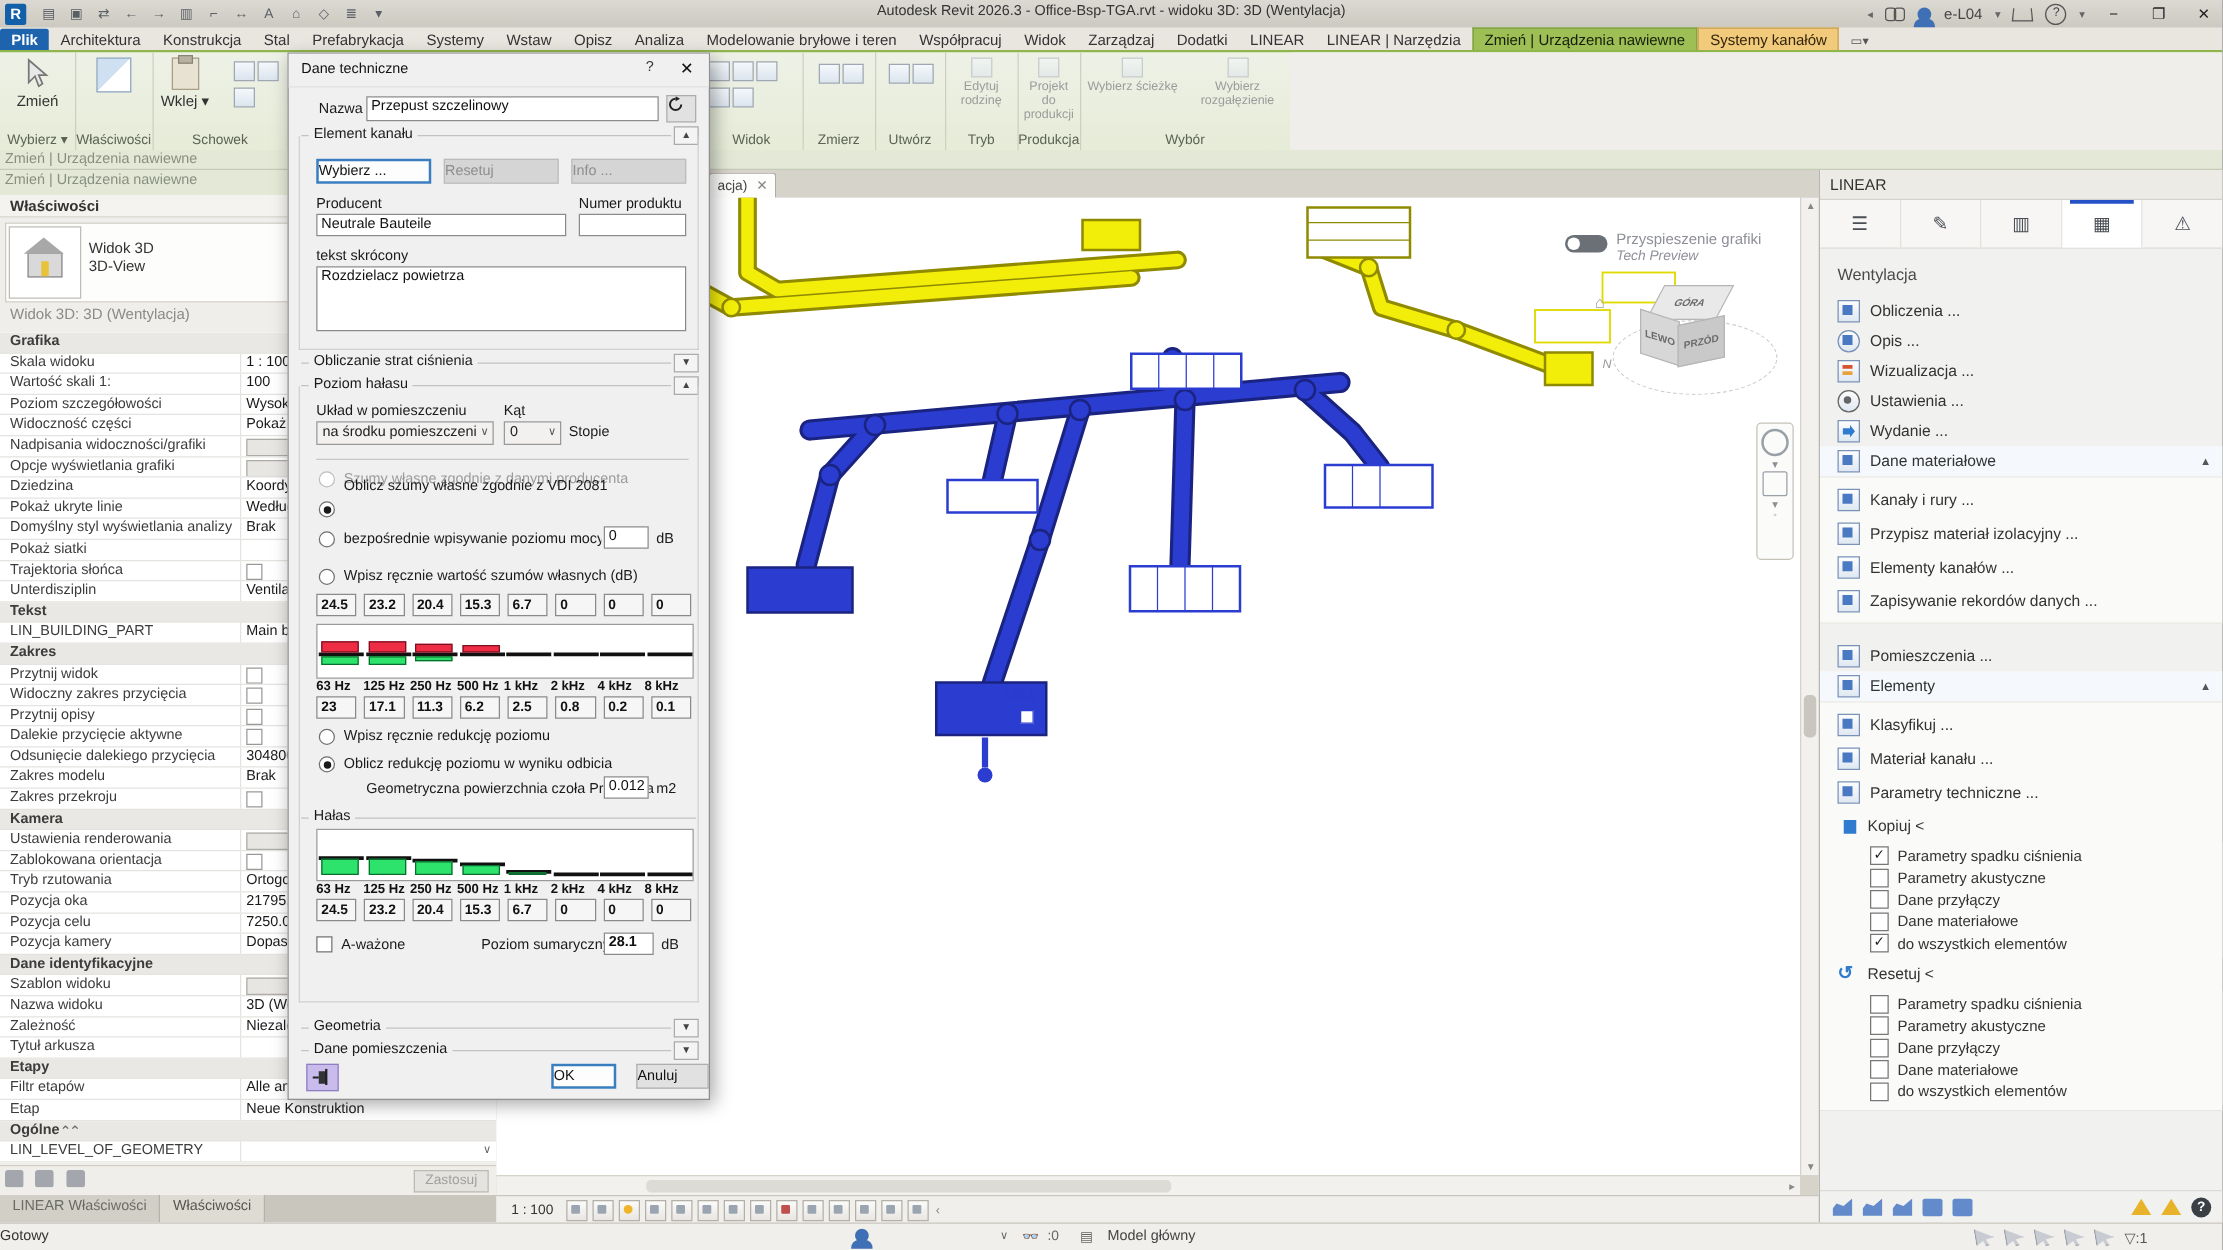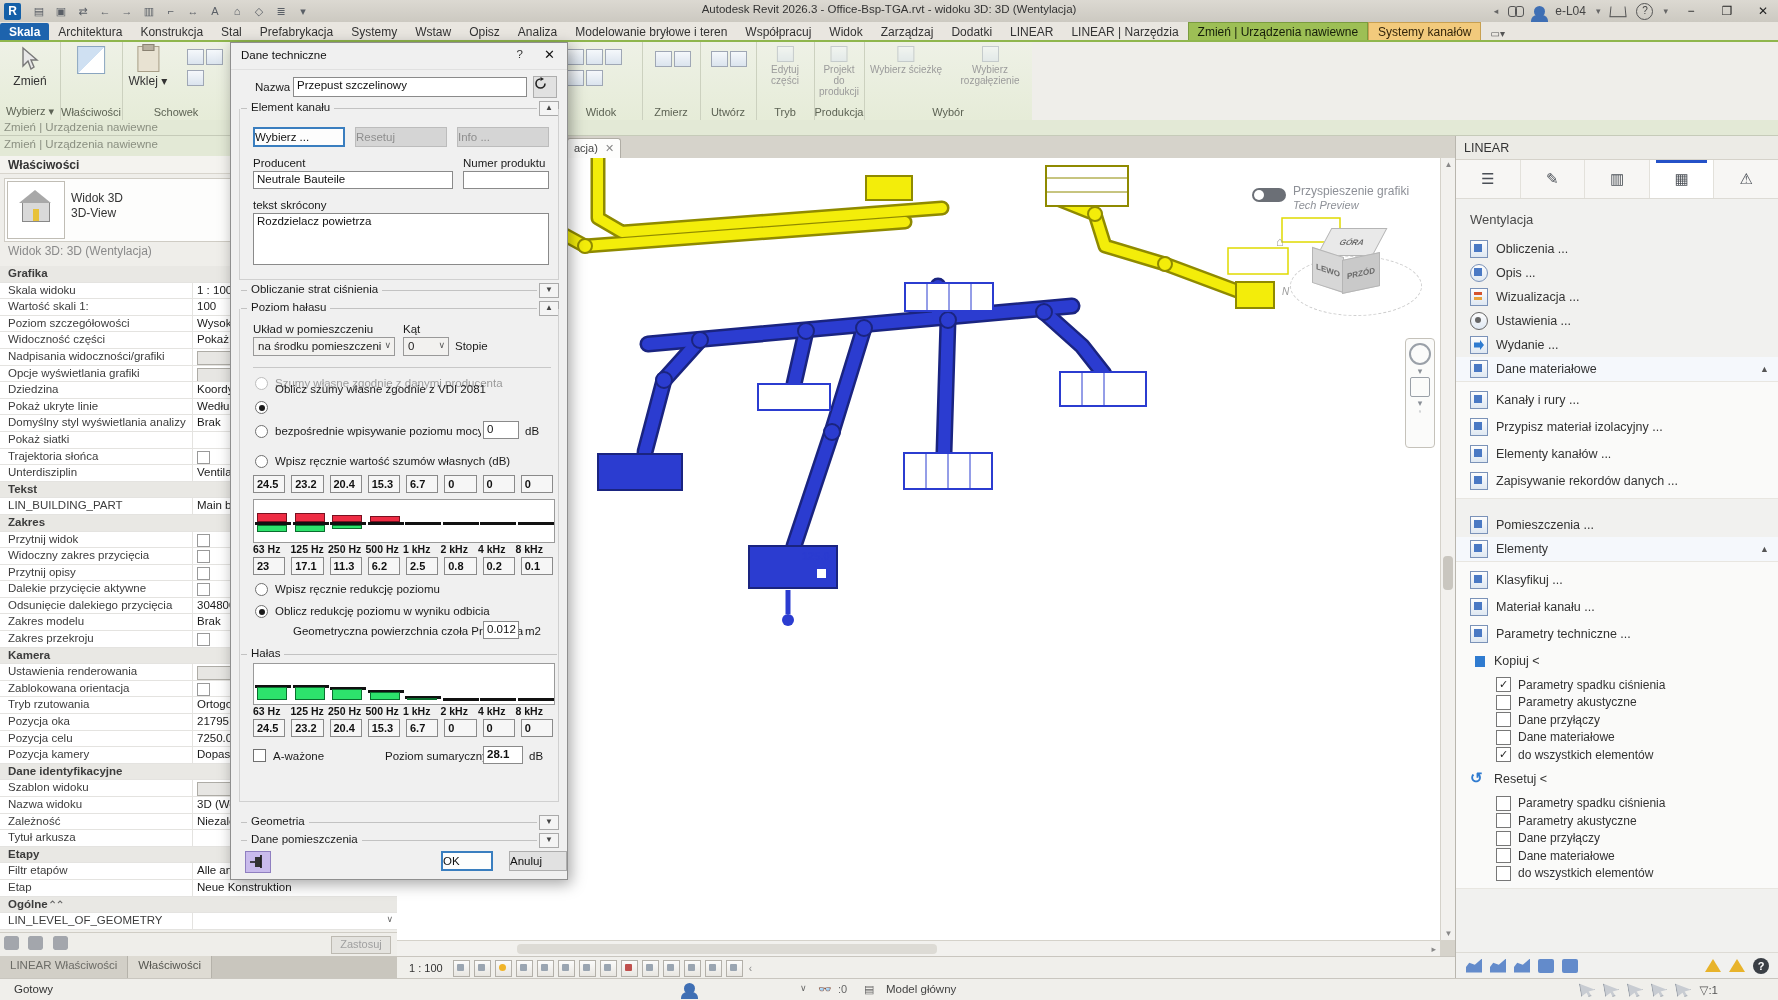--- a/index.html
+++ b/index.html
@@ -141,21 +141,21 @@
   .rpchecks{padding:2px 0 2px 40px;background:#fafaf9;}
   .rpcheck{display:flex;align-items:center;height:17.5px;font-size:12px;color:#333;}
   .cb{width:13px;height:13px;border:1px solid #777;background:#fff;margin-right:7px;font-size:11px;line-height:12px;text-align:center;color:#222;flex:0 0 13px;}
   #rp-bottom{left:0;top:816px;width:100%;height:26px;border-top:1px solid #dddbd5;background:#f1f1ef;display:flex;align-items:center;padding-left:10px;box-sizing:border-box;gap:8px;}
   .rbico{width:16px;height:14px;background:#4a79c4;clip-path:polygon(0 60%,20% 30%,55% 45%,100% 0,100% 100%,0 100%);opacity:.85;}
   .warnico{width:0;height:0;border-left:8px solid transparent;border-right:8px solid transparent;border-bottom:13px solid #e8b32a;position:relative;}
   #rp-bottom .right{margin-left:auto;display:flex;gap:8px;align-items:center;margin-right:10px;}
   .helpdark{width:16px;height:16px;border-radius:50%;background:#3a3f45;color:#fff;font-size:11px;text-align:center;line-height:16px;font-weight:bold;}
   
   #statusbar{left:0;top:978px;width:1778px;height:22px;background:#f0efeb;border-top:1px solid #c9c6bf;font-size:11.5px;color:#333;}
-  #stready{position:absolute;left:14px;top:4px;}
+  #stready{position:absolute;left:0;top:4px;}
   #stmodel{position:absolute;left:886px;top:4px;color:#444;}
   .stico{position:absolute;top:4px;color:#666;font-size:11px;}
   #stright{position:absolute;right:60px;top:3px;display:flex;gap:9px;align-items:center;color:#777;}
   .cursico{width:13px;height:13px;border:1.5px solid #9aa0a8;transform:rotate(-10deg);clip-path:polygon(0 0,100% 60%,55% 65%,70% 100%,50% 100%,40% 70%,0 90%);background:#c8ccd2;}
   
   #dialog{left:230px;top:42px;width:336px;height:836px;background:#f0f0f0;border:1px solid #8f8f8f;
           box-shadow:3px 4px 14px rgba(0,0,0,.35);font-size:11.5px;}
   #dlg-title{left:0;top:0;width:100%;height:26px;background:#f0f0f0;border-bottom:1px solid #e0e0e0;}
   #dlg-title .t{position:absolute;left:10px;top:6px;color:#111;}
   #dlg-q{position:absolute;right:44px;top:5px;color:#333;}
@@ -222,21 +222,21 @@
       <span class="cart" data-name="store-cart-icon"></span>
       <span class="helpq" data-name="help-icon">?</span>
       <span style="font-size:9px;color:#666" data-name="help-menu-chevron-icon">▾</span>
       <span class="winbtn" data-name="minimize-button">−</span>
       <span class="winbtn" data-name="restore-button">❐</span>
       <span class="winbtn" data-name="close-button">✕</span>
     </div>
   </div>
 
   <div id="tabrow" class="abs" data-name="ribbon-tab-bar">
-      <span class="rtab file" data-name="tab-file">Skala</span>
+      <span class="rtab file" data-name="tab-file">Plik</span>
       <span class="rtab" data-name="tab-architektura">Architektura</span>
       <span class="rtab" data-name="tab-konstrukcja">Konstrukcja</span>
       <span class="rtab" data-name="tab-stal">Stal</span>
       <span class="rtab" data-name="tab-prefabrykacja">Prefabrykacja</span>
       <span class="rtab" data-name="tab-systemy">Systemy</span>
       <span class="rtab" data-name="tab-wstaw">Wstaw</span>
       <span class="rtab" data-name="tab-opisz">Opisz</span>
       <span class="rtab" data-name="tab-analiza">Analiza</span>
       <span class="rtab" data-name="tab-modelowanie-bry-owe-i-teren">Modelowanie bryłowe i teren</span>
       <span class="rtab" data-name="tab-wsp-pracuj">Współpracuj</span>
@@ -292,21 +292,21 @@
     </div>
     <div class="rgroup" style="left:700px;width:56px;" data-name="ribbon-group-create">
       <div class="abs" style="left:10px;top:8px;" data-name="create-group-icons">
         <span class="smico" data-name="create-similar-icon"></span><span class="smico" data-name="create-group-icon"></span>
       </div>
       <div class="rglabel" data-name="create-group-label">Utwórz</div>
     </div>
     <div class="rgroup" style="left:756px;width:58px;" data-name="ribbon-group-mode">
       <div class="bigbtn dis greybtn2" data-name="edit-family-button">
         <span class="bi smico" style="opacity:.5" data-name="edit-family-icon"></span>
-        <span>Edytuj części</span>
+        <span>Edytuj rodzinę</span>
       </div>
       <div class="rglabel" data-name="mode-group-label">Tryb</div>
     </div>
     <div class="rgroup" style="left:814px;width:50px;" data-name="ribbon-group-production">
       <div class="bigbtn dis greybtn2" data-name="production-project-button">
         <span class="bi smico" style="opacity:.5" data-name="production-icon"></span>
         <span>Projekt do produkcji</span>
       </div>
       <div class="rglabel" data-name="production-group-label">Produkcja</div>
     </div>

